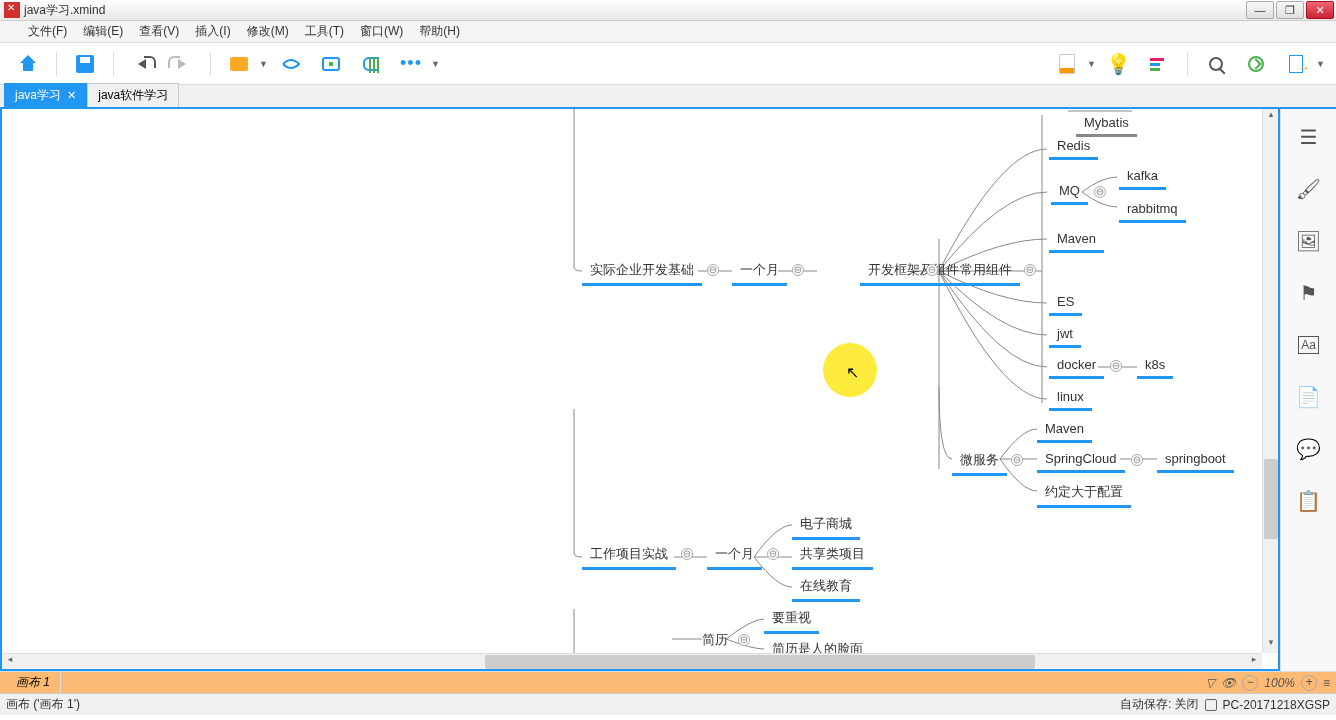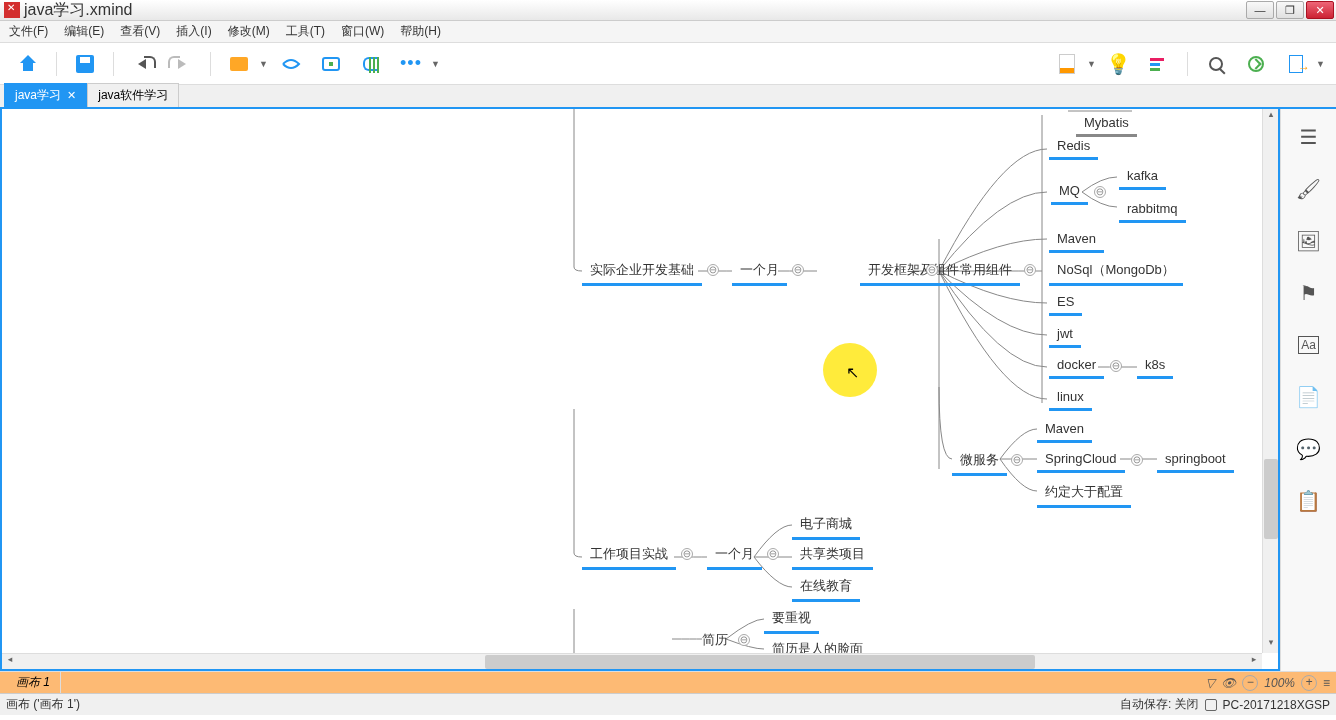--- a/index.html
+++ b/index.html
@@ -2,27 +2,27 @@
 <html><head>
 <meta charset="utf-8">
 <style>
 * { margin: 0; padding: 0; box-sizing: border-box; font-family: "Microsoft YaHei", Arial, sans-serif; }
 body { width: 1336px; height: 720px; overflow: hidden; background: #fff; }
 
 
 .titlebar { height: 21px; background: linear-gradient(#fff, #e8e8e8); display: flex; align-items: center; border-bottom: 1px solid #ccc; }
 .titlebar-icon { width: 16px; height: 16px; background: #d32f2f; margin: 0 4px; position: relative; }
 .titlebar-icon::after { content: "✕"; position: absolute; color: #fff; font-size: 10px; left: 3px; top: 0; }
-.titlebar-text { font-size: 16px; color: #333; }
+.titlebar-text { font-size: 12px; color: #333; }
 .titlebar-spacer { flex: 1; }
 .win-btn { width: 28px; height: 18px; display: flex; align-items: center; justify-content: center; font-size: 11px; background: linear-gradient(#f8f8f8, #e0e0e0); border: 1px solid #aaa; border-radius: 2px; margin-right: 2px; color: #333; }
 .win-btn.close { background: linear-gradient(#e67, #c23); color: #fff; border-color: #a12; }
 
 
-.menubar { height: 22px; background: #f5f5f5; display: flex; align-items: center; padding: 0 1px; border-bottom: 1px solid #ddd; }
+.menubar { height: 22px; background: #f5f5f5; display: flex; align-items: center; padding: 0 20px; border-bottom: 1px solid #ddd; }
 .menu-item { padding: 2px 8px; font-size: 12px; color: #333; }
 
 
 .toolbar { height: 42px; background: #fff; display: flex; align-items: center; padding: 0 8px; border-bottom: 1px solid #ddd; }
 .tool-btn { width: 32px; height: 32px; display: flex; align-items: center; justify-content: center; margin: 0 4px; position: relative; }
 .tool-sep { width: 1px; height: 24px; background: #ddd; margin: 0 8px; }
 .tool-dropdown { width: 12px; font-size: 9px; color: #666; }
 .tool-spacer { flex: 1; }
 
 
@@ -249,21 +249,20 @@
       <div class="node" style="left:1117px; top:88px;">rabbitmq</div>
       <div class="node" style="left:1047px; top:118px;">Maven</div>
       <div class="node" style="left:580px; top:148px;">实际企业开发基础</div>
       <div class="collapse-btn" style="left:705px; top:155px;">⊖</div>
       <div class="node" style="left:730px; top:148px;">一个月</div>
       <div class="collapse-btn" style="left:790px; top:155px;">⊖</div>
       <div class="node" style="left:815px; top:148px;margin-left:43px;">开发框架及组件</div>
       <div class="collapse-btn" style="left:924px; top:155px;">⊖</div>
       <div class="node" style="left:950px; top:148px;">常用组件</div>
       <div class="collapse-btn" style="left:1022px; top:155px;">⊖</div>
-      <div class="node" style="left:1047px; top:148px;">NoSql（MongoDb）</div>
       <div class="node" style="left:1047px; top:181px;">ES</div>
       <div class="node" style="left:1047px; top:213px;">jwt</div>
       <div class="node" style="left:1047px; top:244px;">docker</div>
       <div class="collapse-btn" style="left:1108px; top:251px;">⊖</div>
       <div class="node" style="left:1135px; top:244px;">k8s</div>
       <div class="node" style="left:1047px; top:276px;">linux</div>
       <div class="node" style="left:950px; top:338px;">微服务</div>
       <div class="collapse-btn" style="left:1009px; top:345px;">⊖</div>
       <div class="node" style="left:1035px; top:308px;">Maven</div>
       <div class="node" style="left:1035px; top:338px;">SpringCloud</div>

